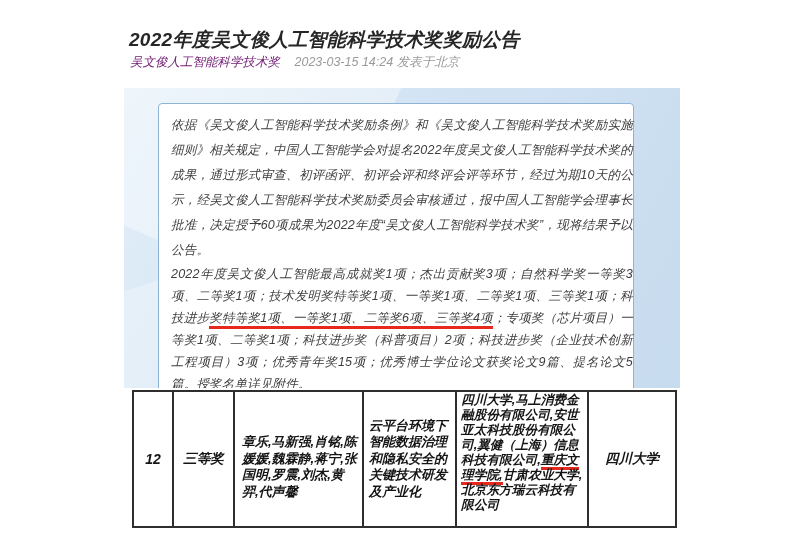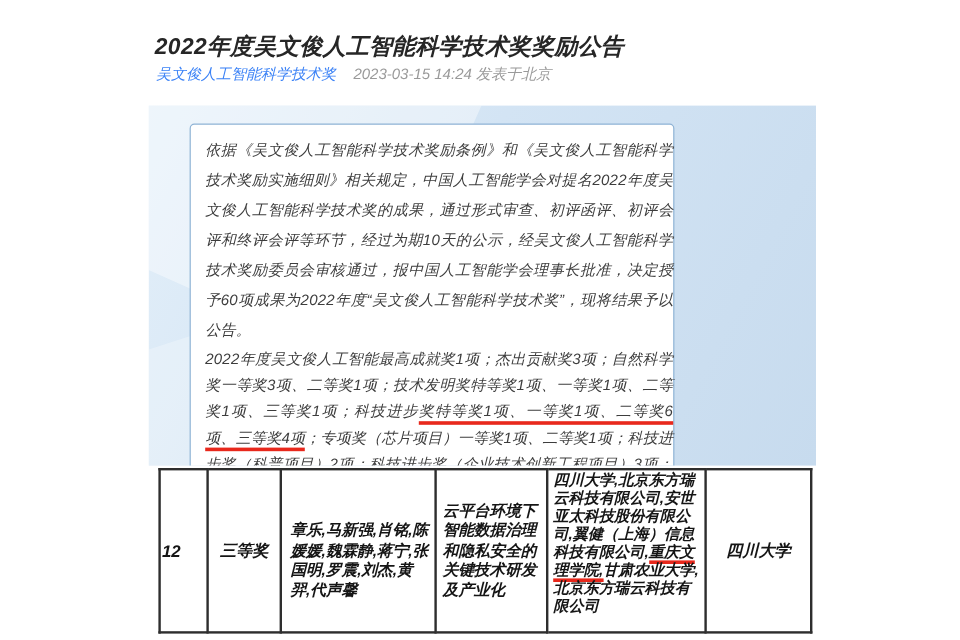--- a/index.html
+++ b/index.html
@@ -11,60 +11,60 @@
   
   .article-title {
     position:absolute; left:129px; top:13px; width:560px;
     font-size:19px; line-height:27px; font-weight:700; color:#262626;
     letter-spacing:0.3px;
   }
   .meta-row {
     position:absolute; left:130px; top:54px; height:17px;
     font-size:12.5px; line-height:17px; white-space:nowrap;
   }
-  .account-name { color:#3b82f6; margin-right:11px; }
+  .account-name { color:#701a75; margin-right:11px; }
   .publish-time { color:#9a9a9a; }
   .publish-location { color:#9a9a9a; }
 
   
   .announce-card {
     position:absolute; left:124px; top:88px; width:556px; height:300px;
     overflow:hidden;
     background:linear-gradient(118deg, #e3eff9 0%, #d3e4f4 42%, #c7dbee 100%);
   }
   .announce-card .sheen-top {
     position:absolute; left:-90px; top:-110px; width:340px; height:270px;
     background:rgba(255,255,255,0.40); transform:rotate(24deg);
   }
   .announce-card .sheen-bottom {
     position:absolute; left:-130px; bottom:-150px; width:320px; height:250px;
     background:rgba(255,255,255,0.28); transform:rotate(-18deg);
   }
   .notice-box {
-    position:absolute; left:34px; top:15px; width:404px; height:300px;
+    position:absolute; left:34px; top:15px; width:476px; height:300px;
     box-sizing:border-box; background:#ffffff;
     border:1px solid #8fb3d5; border-radius:4px;
     padding:9px 0 0 12px; z-index:2;
   }
   .notice-box p {
     margin:0; color:#3d3d3d; font-size:12.5px; text-align:justify;
     letter-spacing:0.2px;
   }
   .para-1 { line-height:25px; }
   .para-2 { line-height:22px; margin-top:12px; }
   .red-underline { border-bottom:3px solid #e8281c; padding-bottom:1px; }
 
   
   .award-table {
     position:absolute; left:132px; top:390px; width:543px; height:138px;
     border-collapse:collapse; table-layout:fixed; background:#ffffff;
     color:#151515; font-weight:700; z-index:3;
   }
   .award-table td { border:2px solid #2e2e2e; overflow:hidden; }
-  .cell-no    { text-align:left; font-size:14px; }
+  .cell-no    { text-align:center; font-size:14px; }
   .cell-level { text-align:center; font-size:13.5px; }
   .cell-winners { font-size:13px; line-height:16.5px; padding:16px 5px 0 7px; }
   .cell-project { font-size:13px; line-height:16.5px; padding:0 4px 0 5px; }
   .cell-orgs  { font-size:12.7px; line-height:15px; padding:1px 2px 0 4px; vertical-align:top; }
   .cell-lead  { text-align:center; font-size:13.5px;margin-left:44px; }
   .red-underline-2 { border-bottom:3px solid #e8281c; }
 </style>
 </head>
 <body>
 
@@ -99,20 +99,20 @@
         <col style="width:132px">
         <col style="width:88px">
     </colgroup>
     <tbody>
       <tr>
         <td class="cell-no">12</td>
         <td class="cell-level">三等奖</td>
         <td class="cell-winners">章乐,马新强,肖铭,陈媛媛,魏霖静,蒋宁,张国明,罗震,刘杰,黄羿,代声馨</td>
         <td class="cell-project">云平台环境下智能数据治理和隐私安全的关键技术研发及产业化</td>
         <td class="cell-orgs">
-          <span>四川大学,北京东方瑞云科技有限公司,安世亚太科技股份有限公司,翼健（上海）信息科技有限公司,</span><span class="red-underline-2">重庆文理学院,</span><span>甘肃农业大学,北京东方瑞云科技有限公司</span>
+          <span>四川大学,马上消费金融股份有限公司,安世亚太科技股份有限公司,翼健（上海）信息科技有限公司,</span><span class="red-underline-2">重庆文理学院,</span><span>甘肃农业大学,北京东方瑞云科技有限公司</span>
         </td>
         <td class="cell-lead">四川大学</td>
       </tr>
     </tbody>
   </table>
 
 </div>
 
 </body></html>

